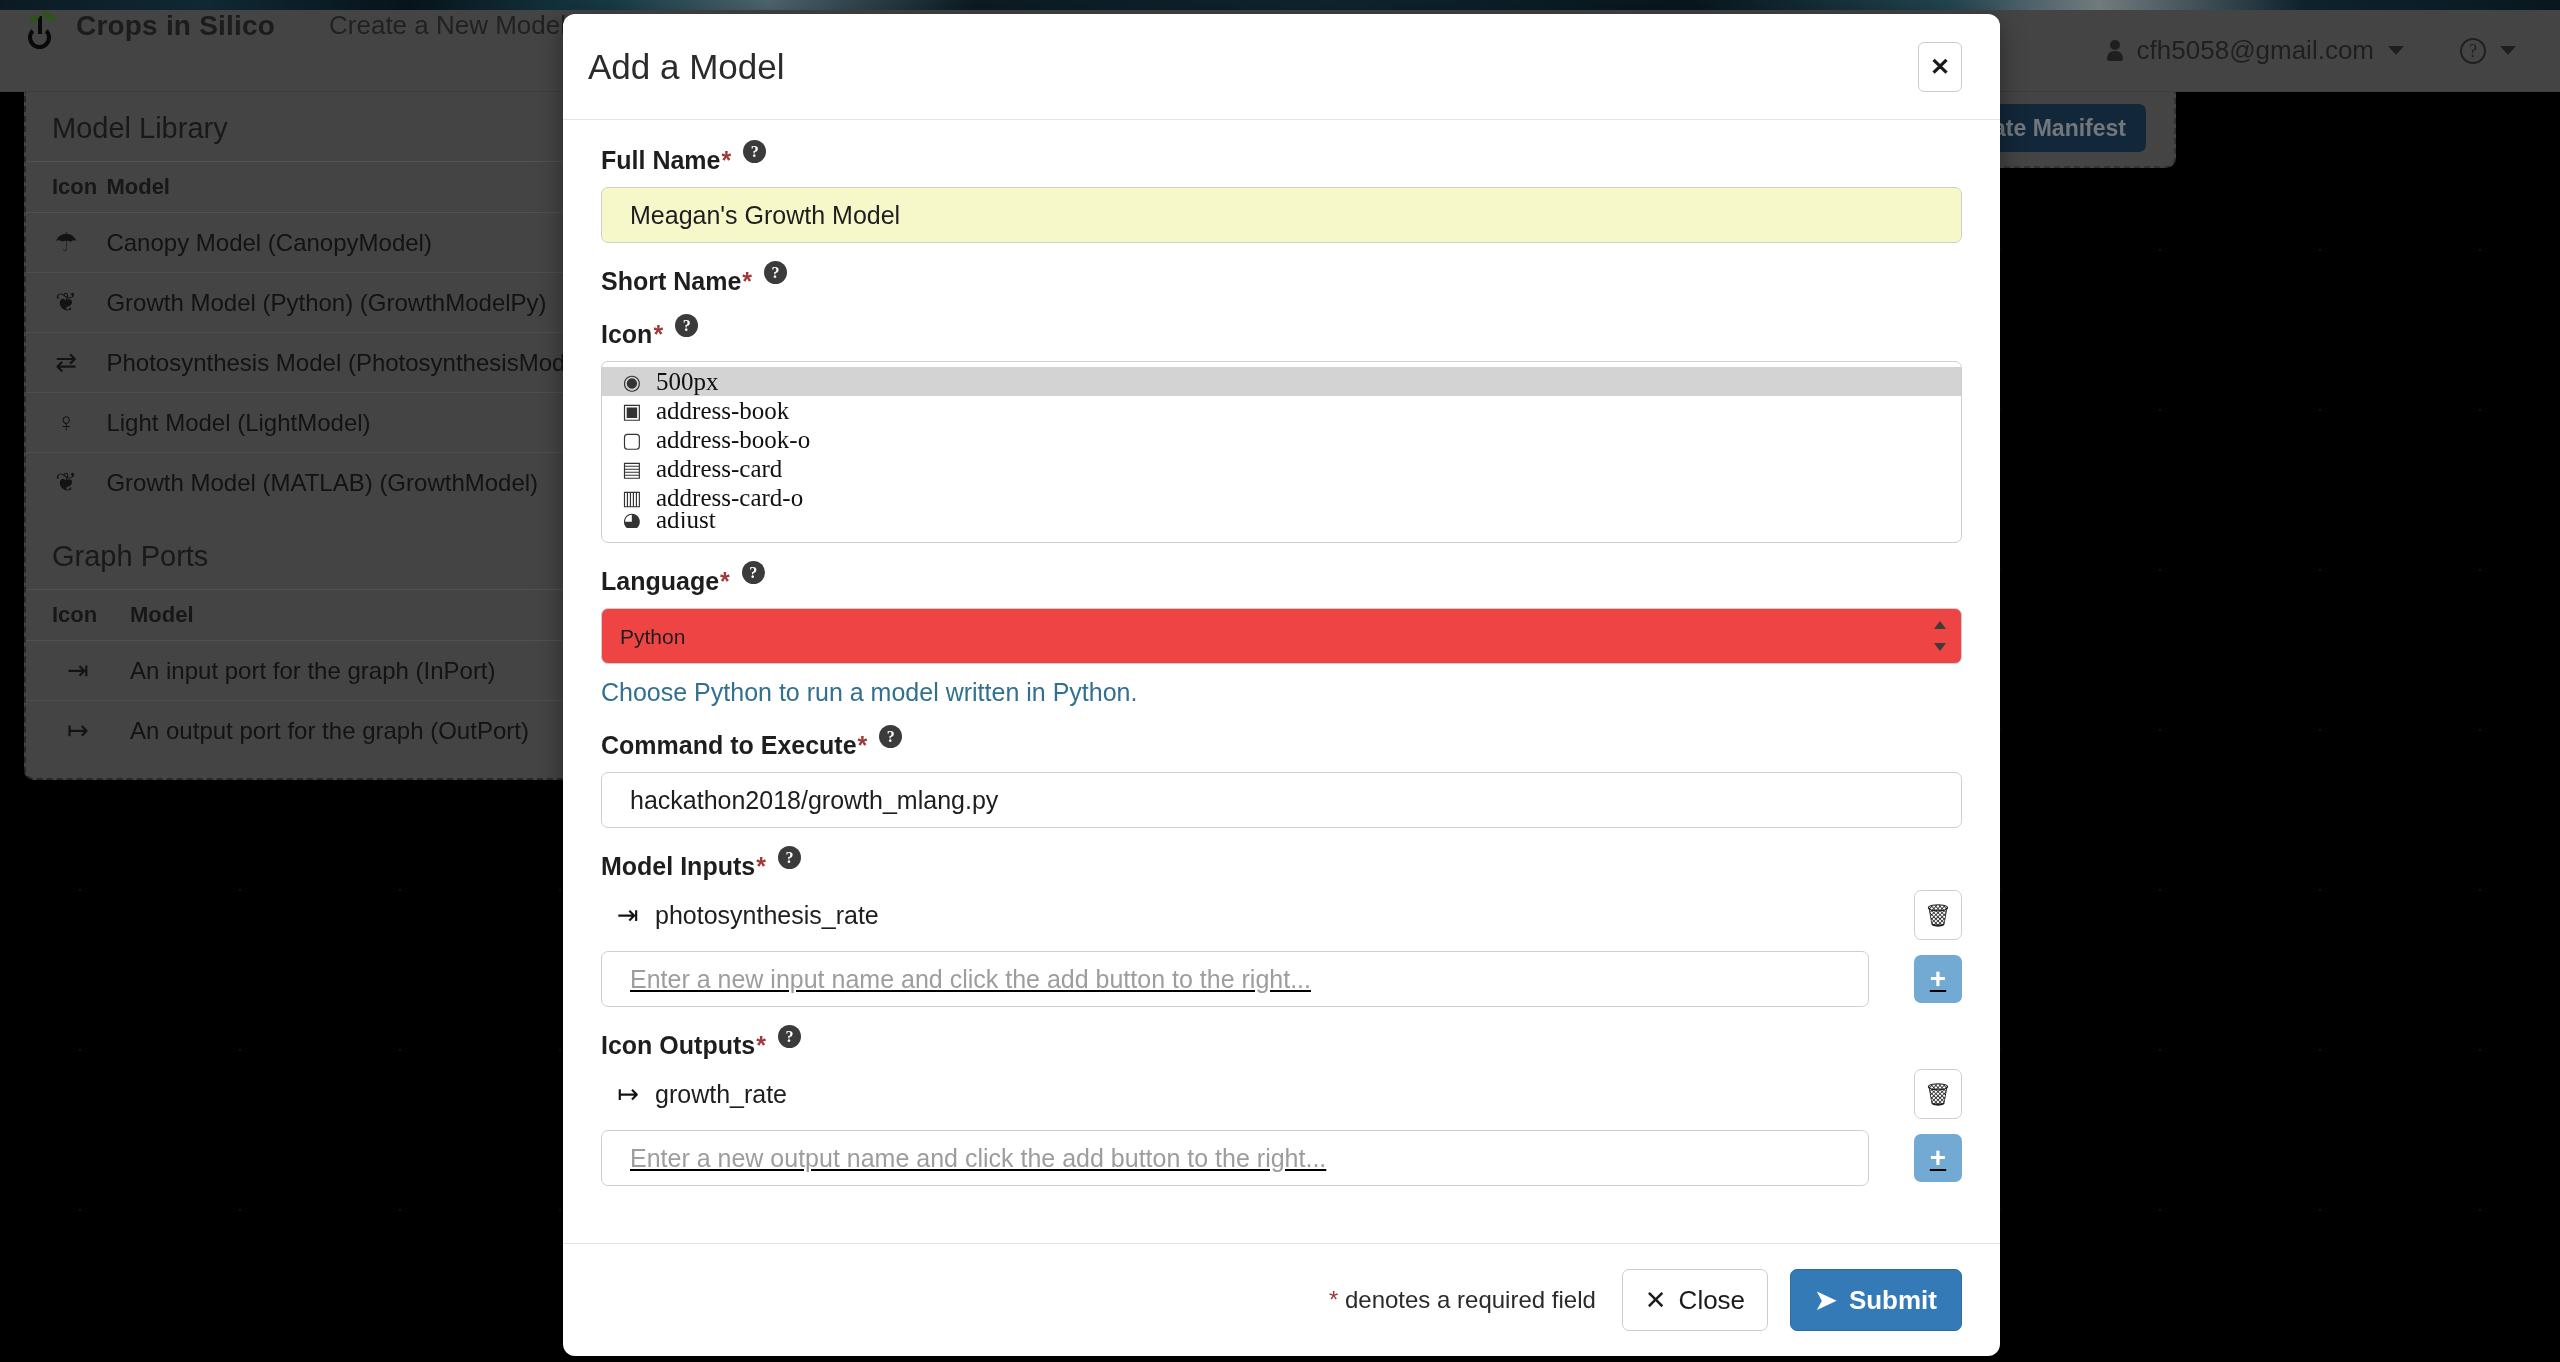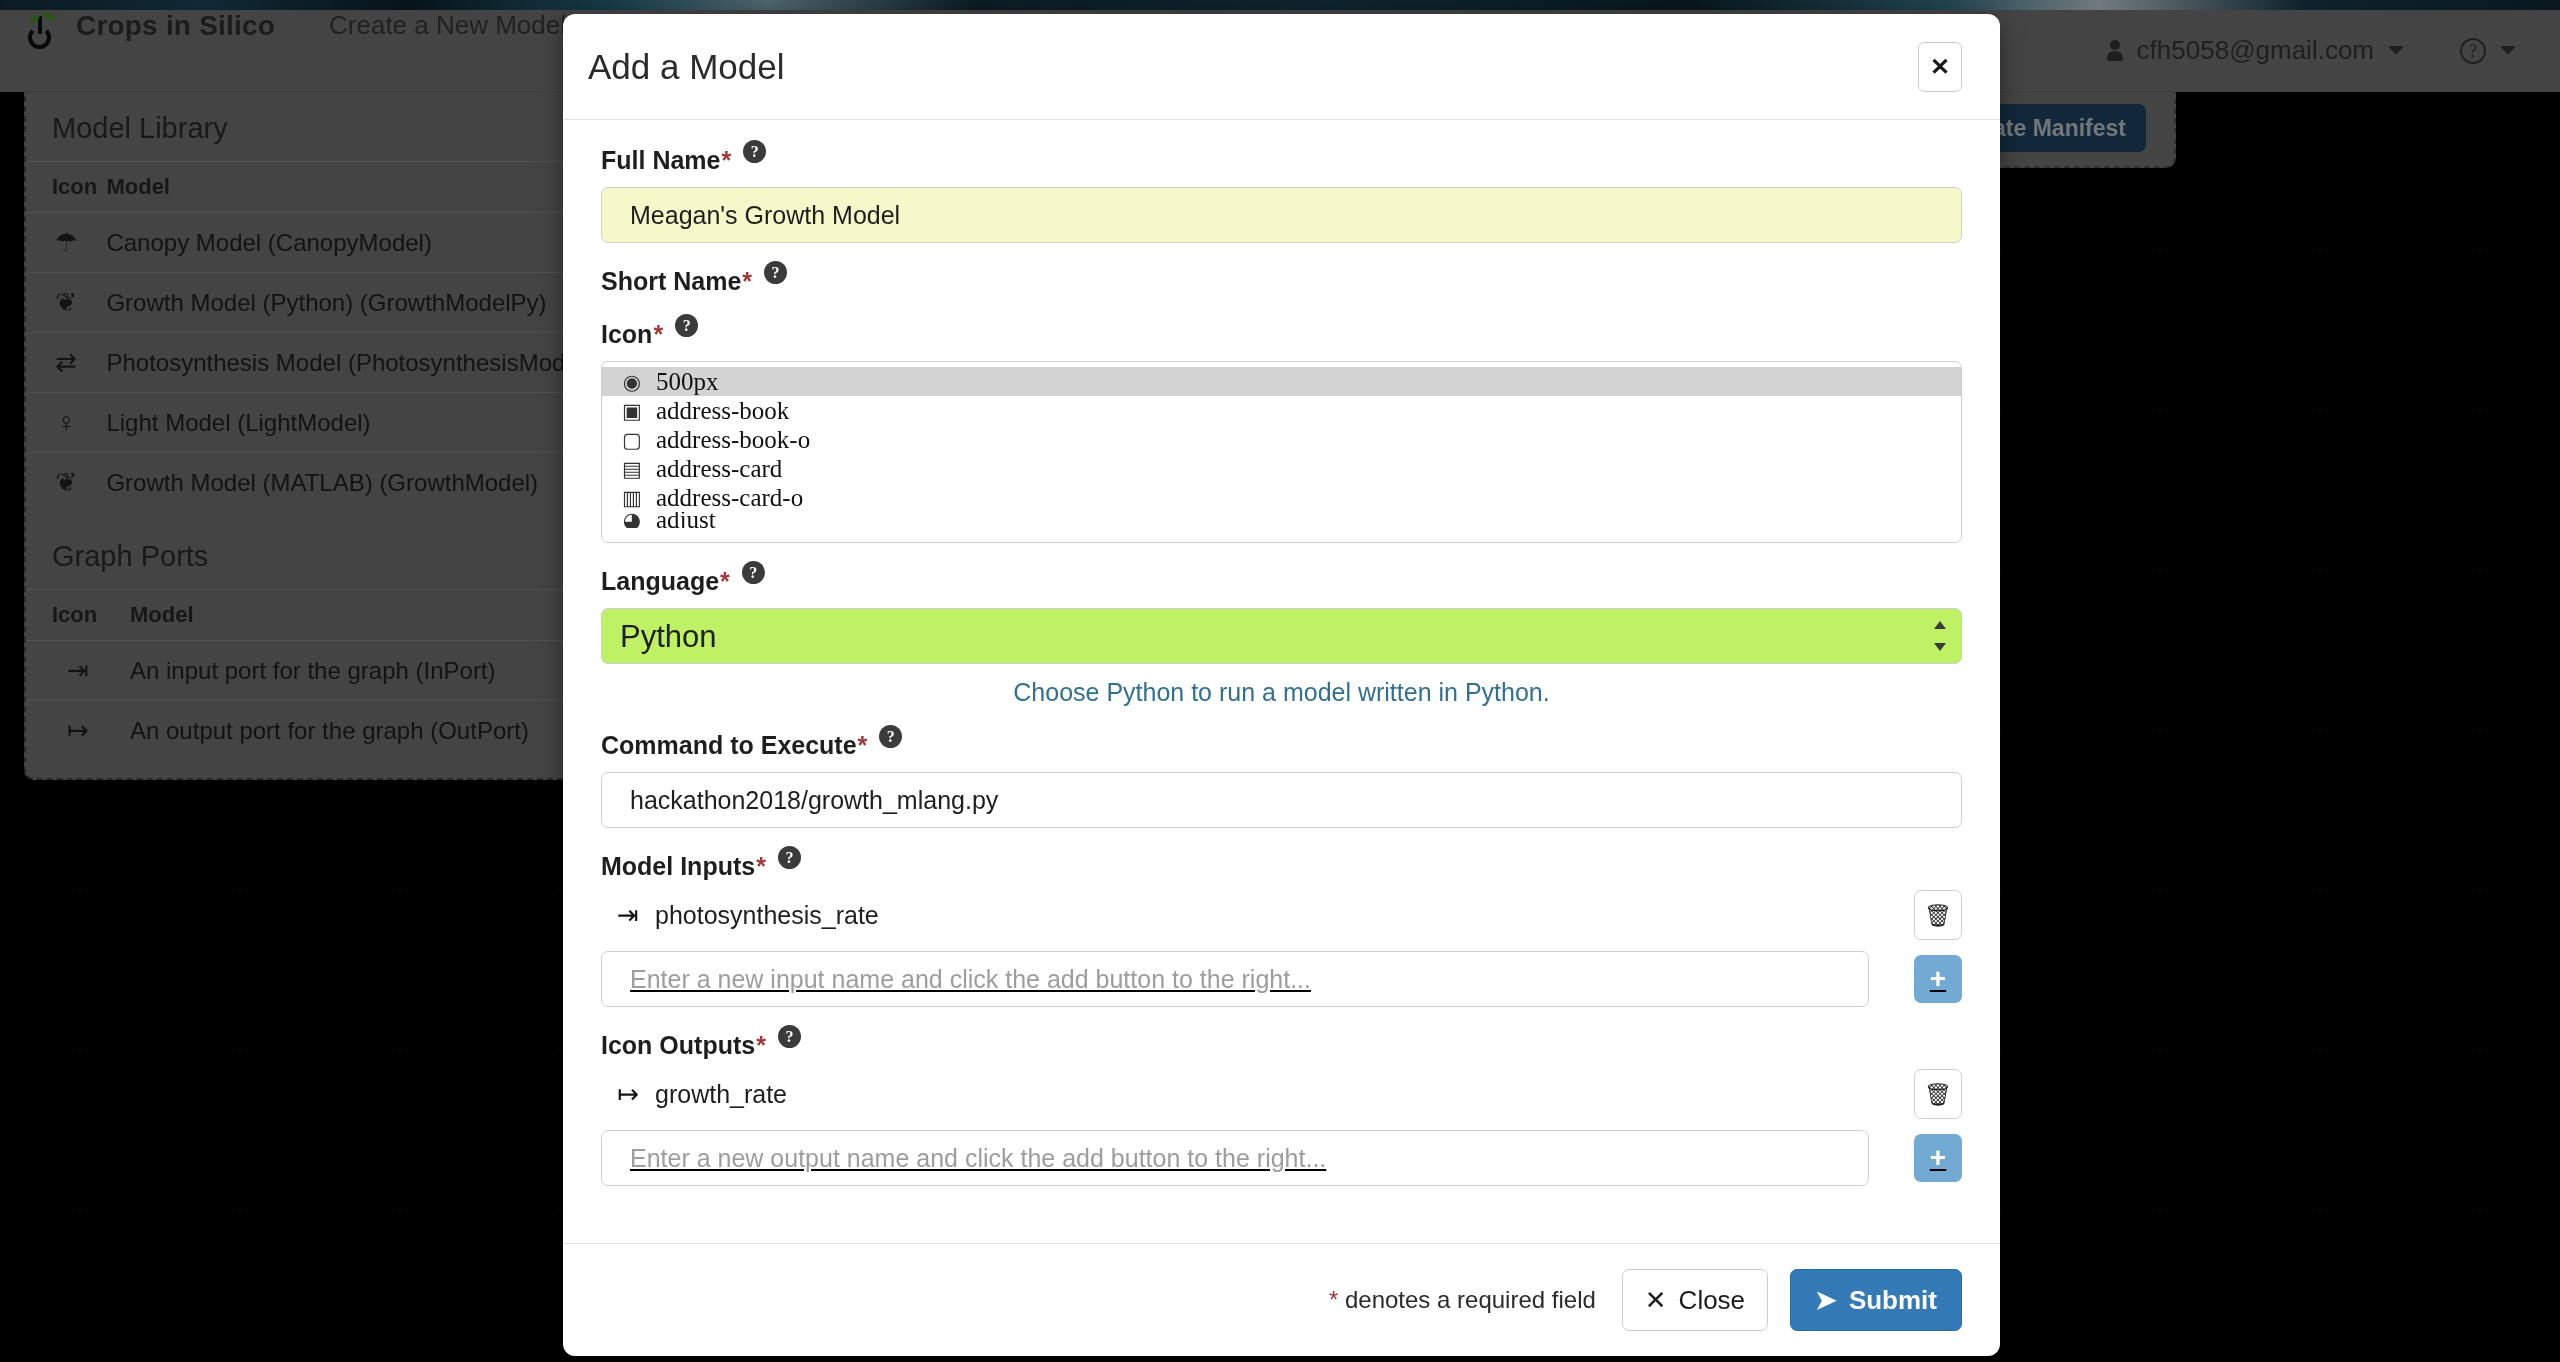--- a/index.html
+++ b/index.html
@@ -190,39 +190,39 @@
   .icon-option .glyph {
     width: 28px; margin-right: 10px; font-size: 21px; color: #333;
     display: inline-block; text-align: center; font-family: "DejaVu Sans", sans-serif;
   }
   .icon-option.partial { height: 16px; overflow: hidden; }
 
   
   .select-wrap { position: relative; width: 100%; }
   #language-select {
     width: 100%; height: 56px; border: 1px solid #cfcfcf; border-radius: 7px;
-    font-size: 31px; color: #1e1e1e; padding: 0 18px; background: #bef264;
+    font-size: 21px; color: #1e1e1e; padding: 0 18px; background: #ef4444;
     appearance: none; -webkit-appearance: none; outline: none;
     font-family: "Liberation Sans", sans-serif;
   }
   .select-arrows {
     position: absolute; right: 16px; top: 13px; width: 12px; height: 30px;
     display: flex; flex-direction: column; justify-content: space-between;
     pointer-events: none;
   }
   .select-arrows .up {
     width:0;height:0;border-left:6px solid transparent;border-right:6px solid transparent;
     border-bottom:8px solid #3c3c3c;
   }
   .select-arrows .down {
     width:0;height:0;border-left:6px solid transparent;border-right:6px solid transparent;
     border-top:8px solid #3c3c3c;
   }
   #language-hint {
-    text-align: center; color: #31708f; font-size: 25px; margin-top: 14px; margin-bottom: 24px;
+    color: #31708f; font-size: 25px; margin-top: 14px; margin-bottom: 24px;
   }
 
   
   .port-row {
     display: flex; align-items: center; height: 60px; padding-left: 16px;
   }
   .port-row .port-glyph {
     font-size: 26px; color: #111; width: 34px; font-family: "DejaVu Sans", sans-serif;
   }
   .port-row .port-name { font-size: 25px; color: #1e1e1e; margin-left: 4px; }

